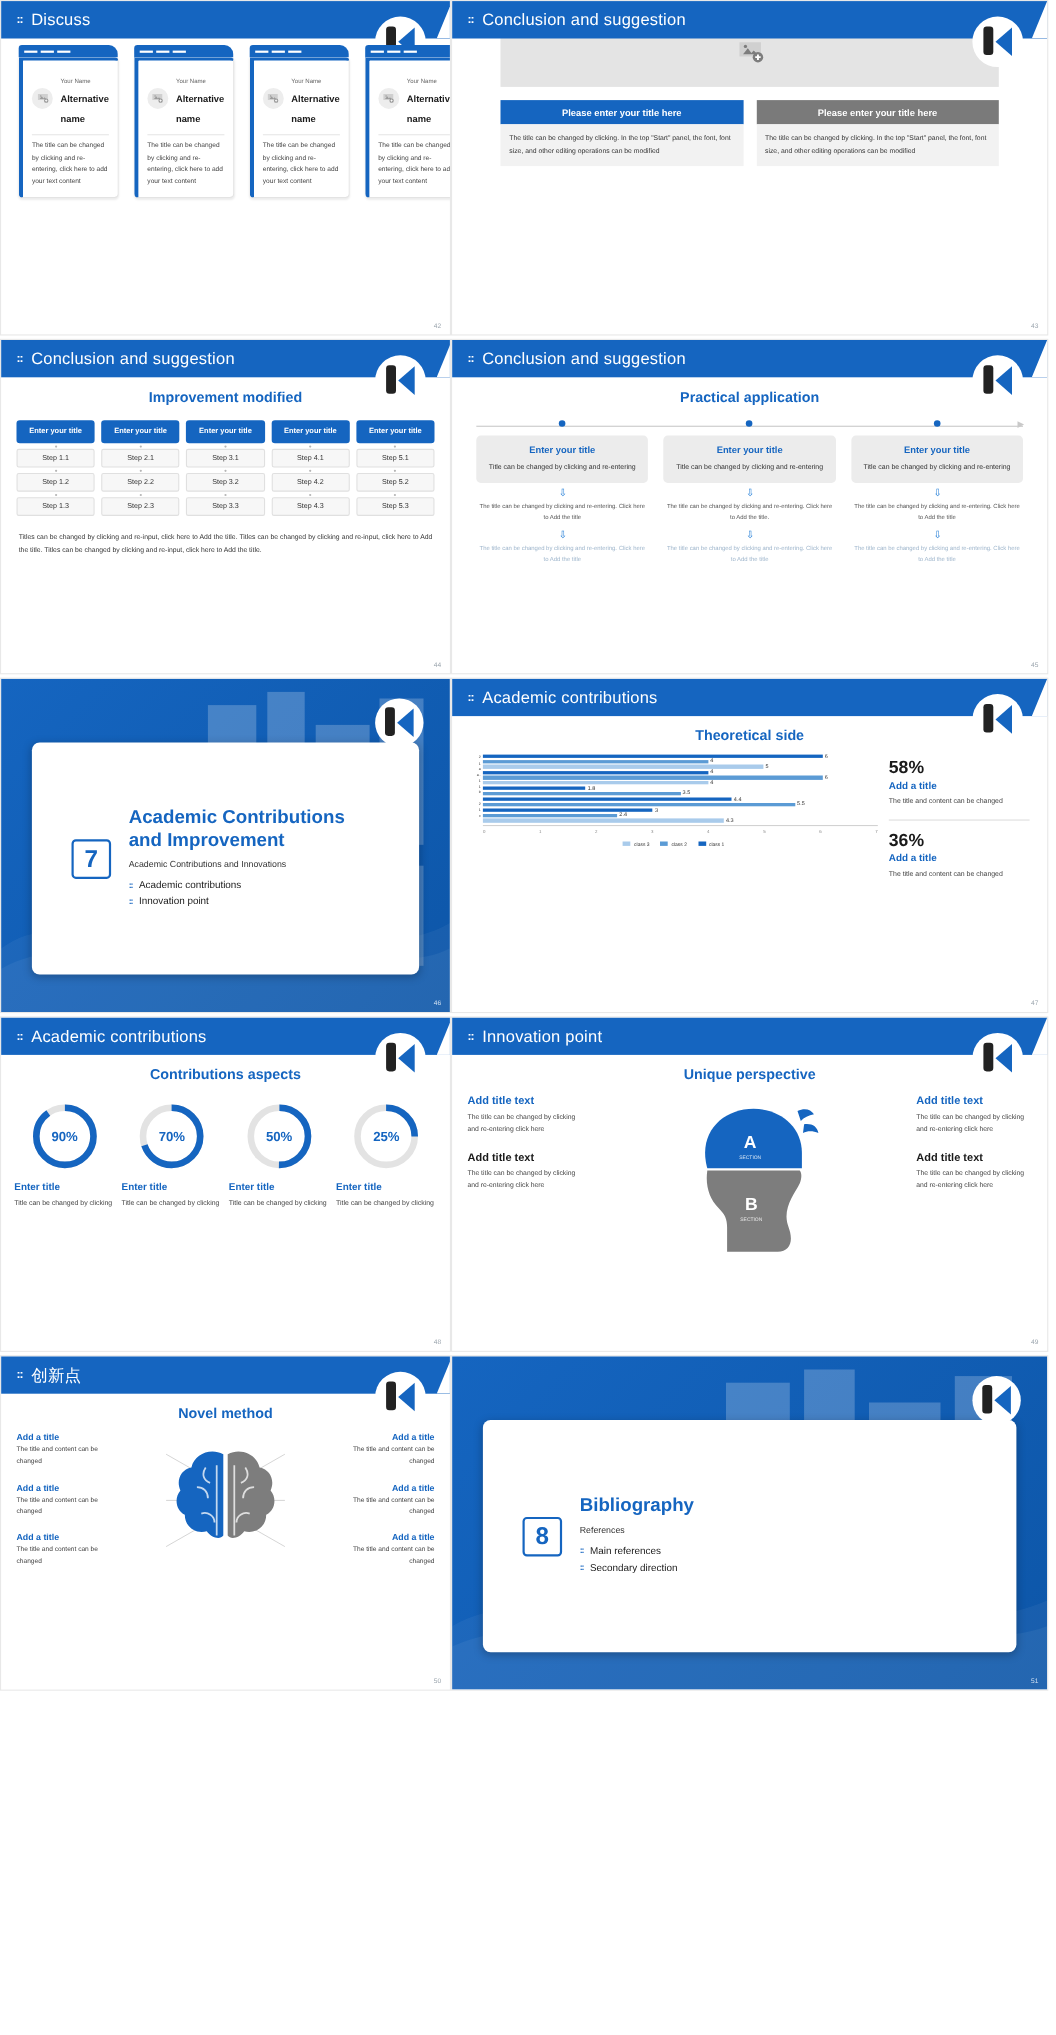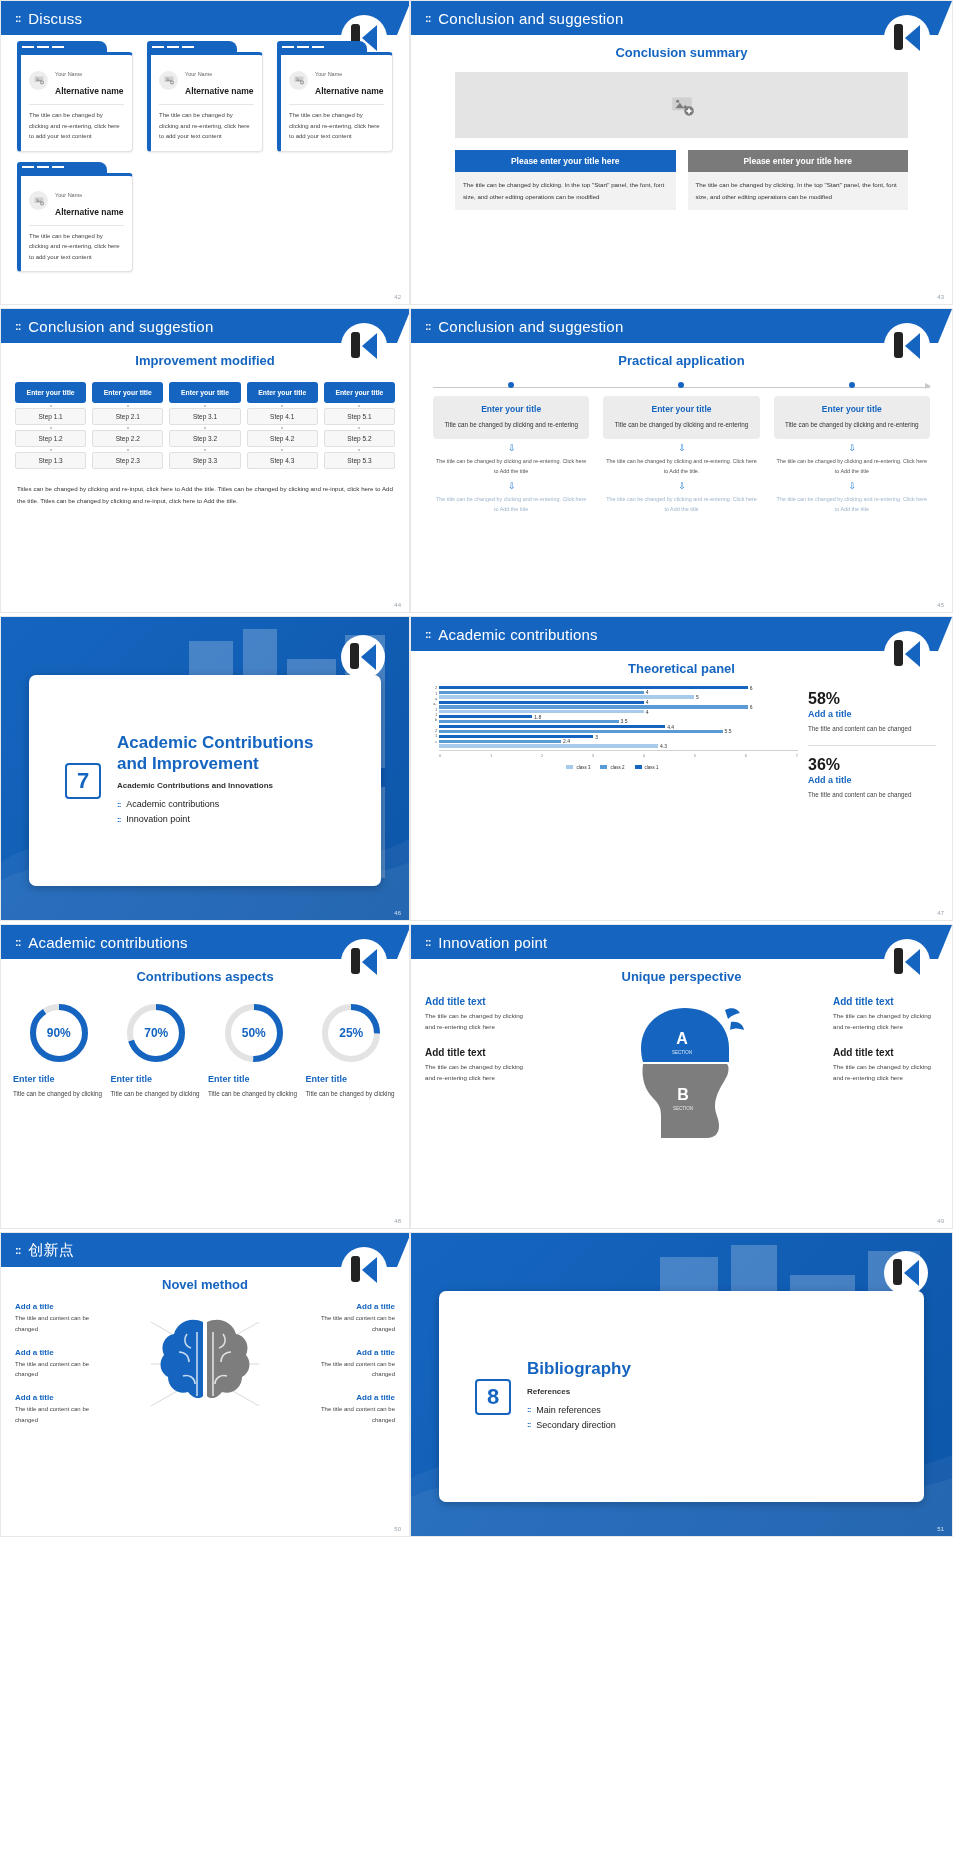--- a/index.html
+++ b/index.html
@@ -64,21 +64,21 @@
   .pgnum {
     position:absolute; right:8px; bottom:4px;
     font-size:6px; color:#9aa4ad;
   }
   .sec-title {
     text-align:center; color:#1565c0; font-size:13px; font-weight:bold;
     margin-top:44px;
   }
 
   
-  .folders { display:grid; grid-template-columns:1fr 1fr 1fr; gap:10px 14px; padding:14px 16px 0; margin-top:26px;}
+  .folders { display:grid; grid-template-columns:1fr 1fr 1fr 1fr; gap:10px 14px; padding:14px 16px 0; margin-top:26px;}
   .folder { position:relative; }
   .folder .tab {
     width:90px; height:11px; background:#1565c0;
     border-radius:3px 8px 0 0; position:relative;
     display:flex; align-items:center; gap:3px; padding-left:5px;
   }
   .folder .tab i { display:block; width:12px; height:2px; background:#fff; }
   .folder .body {
     background:#fff; border:1px solid #e3e3e3; border-left:4px solid #1565c0;
     border-top:3px solid #1565c0;
@@ -140,21 +140,21 @@
     position:absolute; left:28px; top:58px; right:28px; bottom:34px;
     background:#fff; border-radius:7px; box-shadow:0 2px 8px rgba(0,0,0,.25);
     display:flex; align-items:center; padding-left:36px;
   }
   .divnum {
     width:36px;height:36px; border:2px solid #1565c0; border-radius:4px;
     display:flex; align-items:center; justify-content:center;
     color:#1565c0; font-size:22px; font-weight:bold; margin-right:16px; flex:0 0 auto;
   }
   .divtxt h2 { font-size:17px; font-weight:bold; color:#1565c0; line-height:1.25; }
-  .divtxt .sub { font-size:8px; color:#333; font-weight:bold; margin-top:7px; }
+  .divtxt .sub { font-size:8px; color:#333; font-weight:normal; margin-top:7px; }
   .divtxt ul { list-style:none; margin-top:9px; }
   .divtxt li { font-size:9px; color:#1a1a1a; margin-bottom:5px; display:flex; align-items:center;}
   .divtxt li b { color:#1565c0; font-size:8px; margin-right:6px; letter-spacing:-1px;}
   .divlogo { position:absolute; right:24px; top:18px; width:44px;height:44px;border-radius:50%;
              background:#fff; display:flex;align-items:center;justify-content:center;}
 
   
   .chartwrap { display:flex; margin-top:10px; padding:0 16px; gap:10px; }
   .chart { flex:1 1 auto; }
   .barrows { display:flex; }
@@ -335,21 +335,20 @@
   <div class="slide w550">
     <div class="hdr">
       <span class="dots">::</span>
       <span class="ttl">Conclusion and suggestion</span>
       <span class="notch"></span>
     </div>
     <div class="logo">
       <span class="bar"></span>
         <span class="tri"></span>
     </div>
-    <div class="sec-title">Conclusion summary</div>
     <div class="imgbox">
       <svg viewBox="0 0 24 24">
           <path d="M3 5h18v12H3z" fill="#d0d0d0"></path>
           <path d="M6 15l4-5 3 4 2-2 3 3H6z" fill="#7d7d7d"></path>
           <circle cx="8" cy="8.5" r="1.4" fill="#7d7d7d"></circle>
           <circle cx="18.5" cy="17.5" r="4.4" fill="#7d7d7d"></circle>
           <path d="M17.7 15.2h1.6v4.6h-1.6z" fill="#fff"></path>
           <path d="M16.2 16.7h4.6v1.6h-4.6z" fill="#fff"></path>
         </svg>
     </div>
@@ -555,21 +554,21 @@
   <div class="slide w550">
     <div class="hdr">
       <span class="dots">::</span>
       <span class="ttl">Academic contributions</span>
       <span class="notch"></span>
     </div>
     <div class="logo">
       <span class="bar"></span>
         <span class="tri"></span>
     </div>
-    <div class="sec-title">Theoretical panel</div>
+    <div class="sec-title">Theoretical side</div>
     <div class="chartwrap">
       <div class="chart">
         <div class="barrows">
           <div class="cats">
             <span>2</span>
               <span>1</span>
               <span>a</span>
               <span>a..</span>
             <span>1</span>
               <span>1</span>

